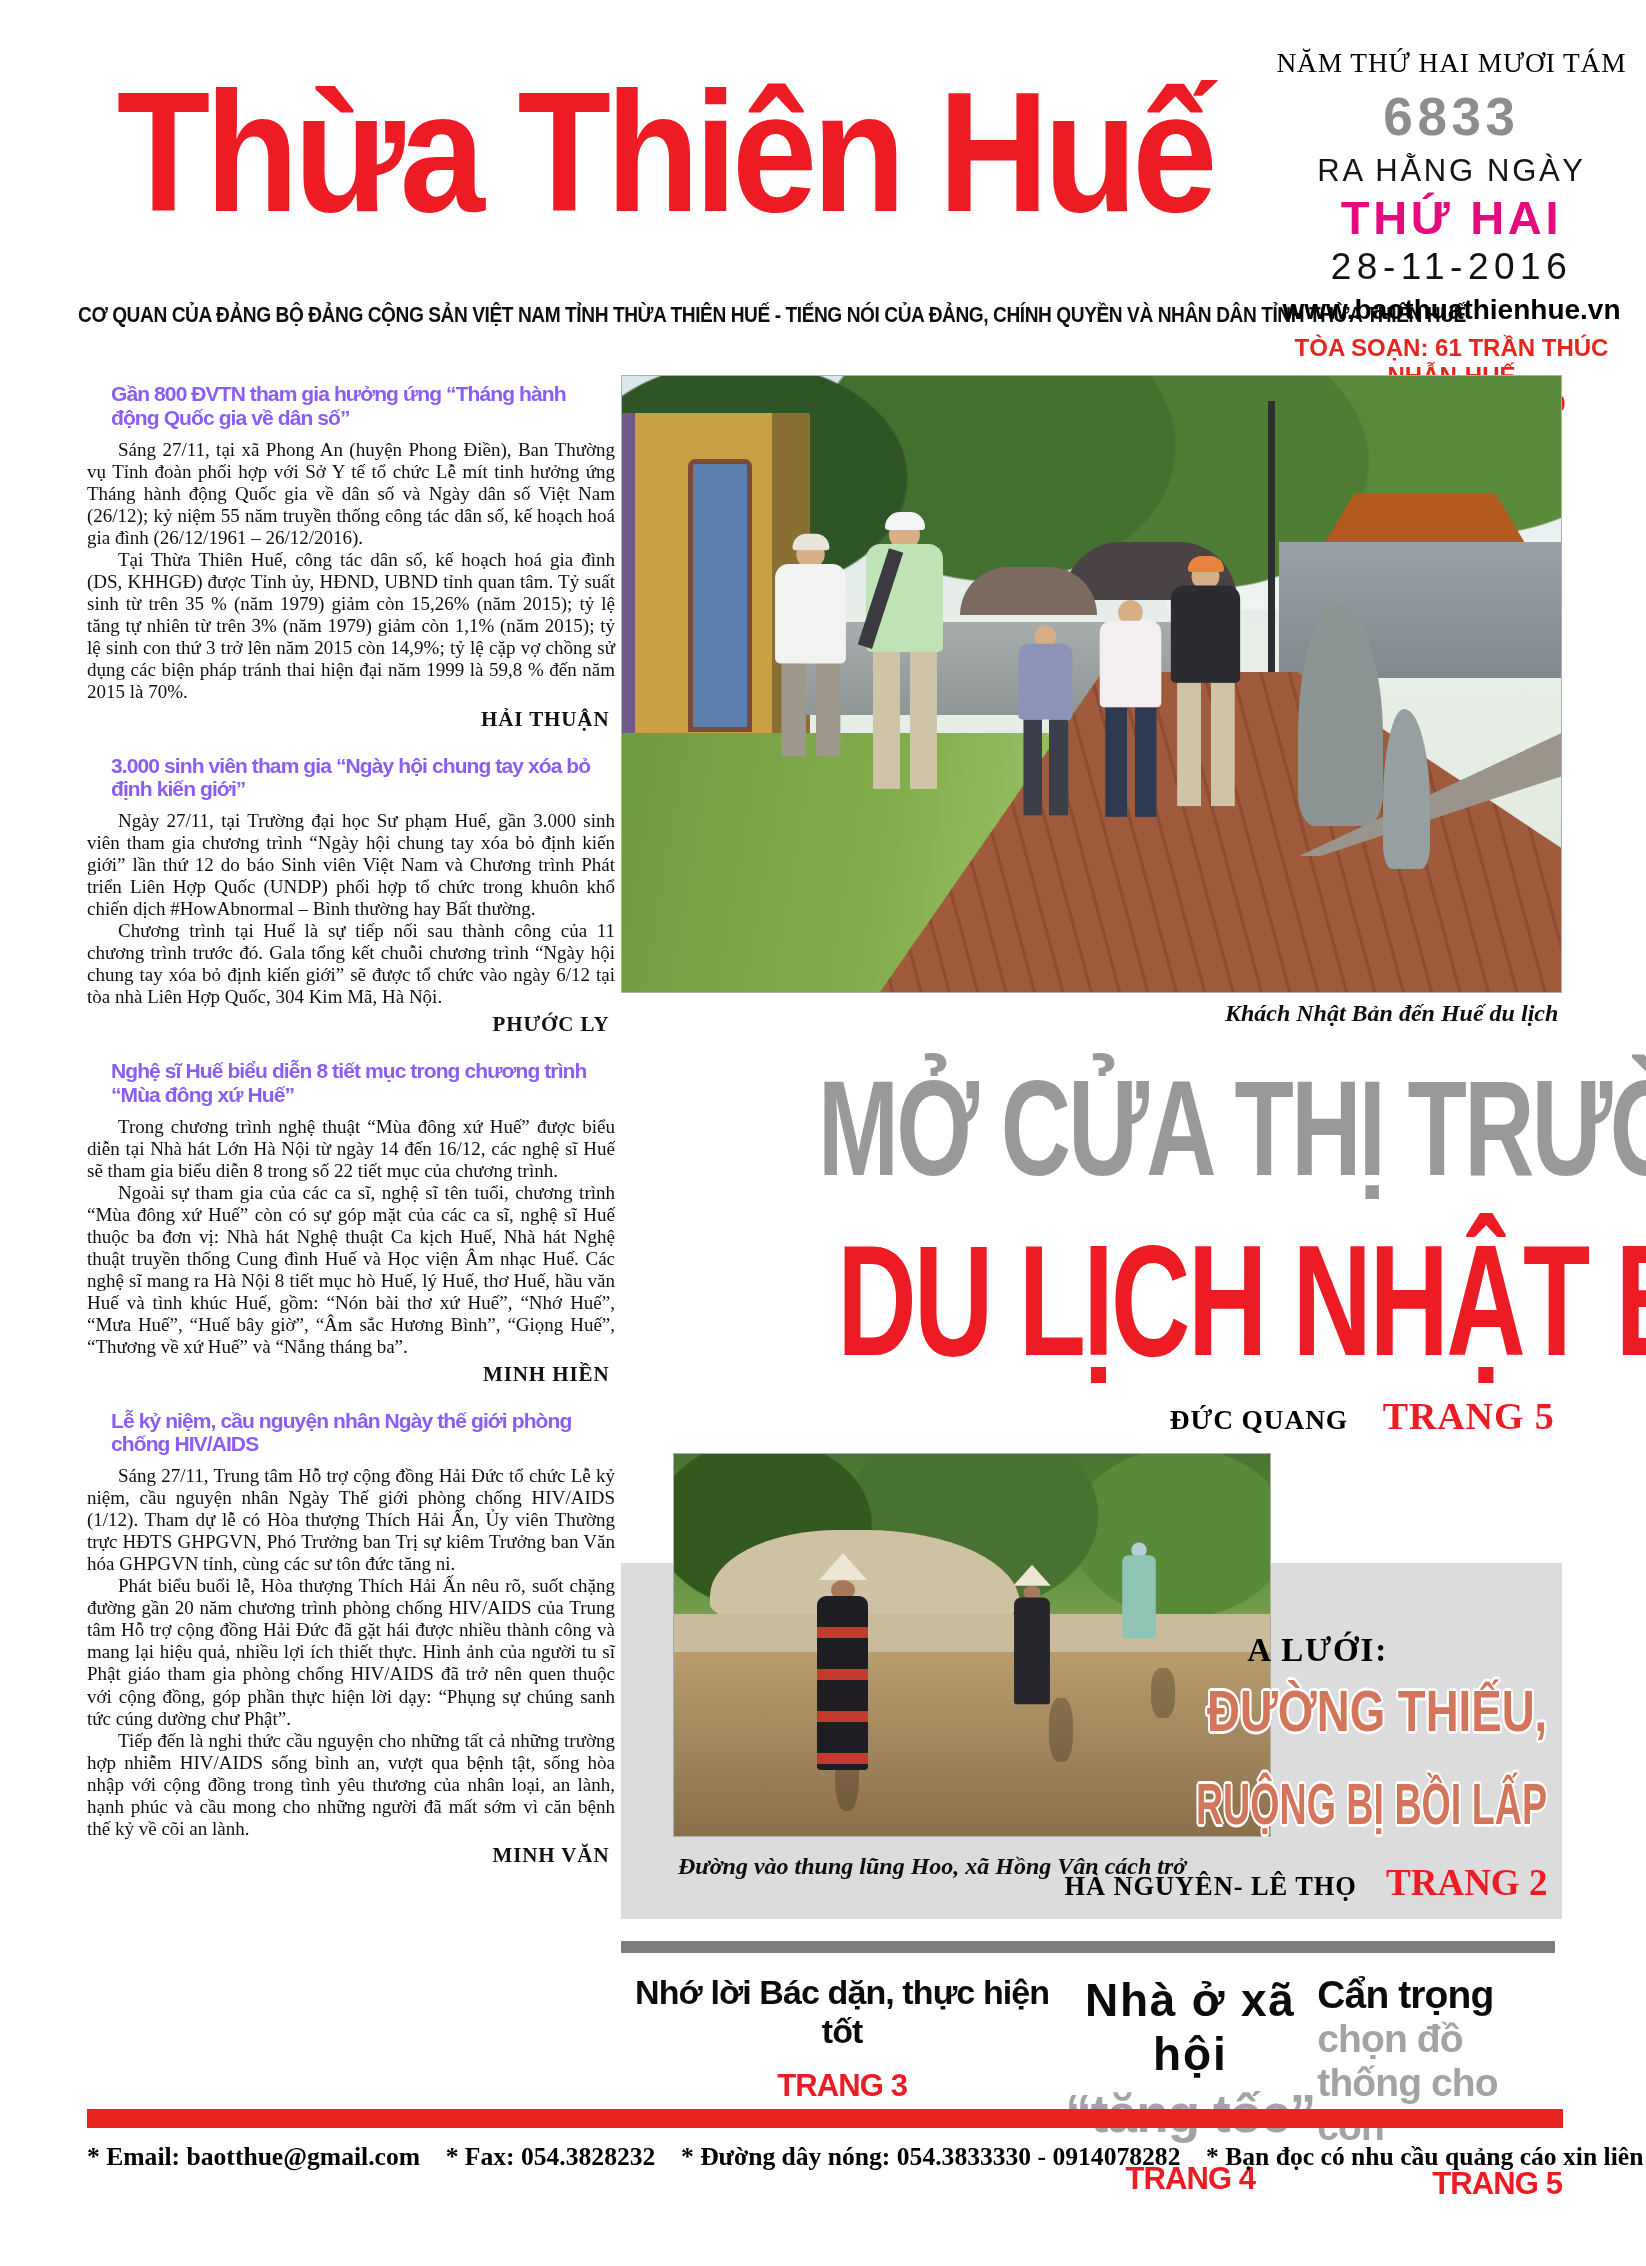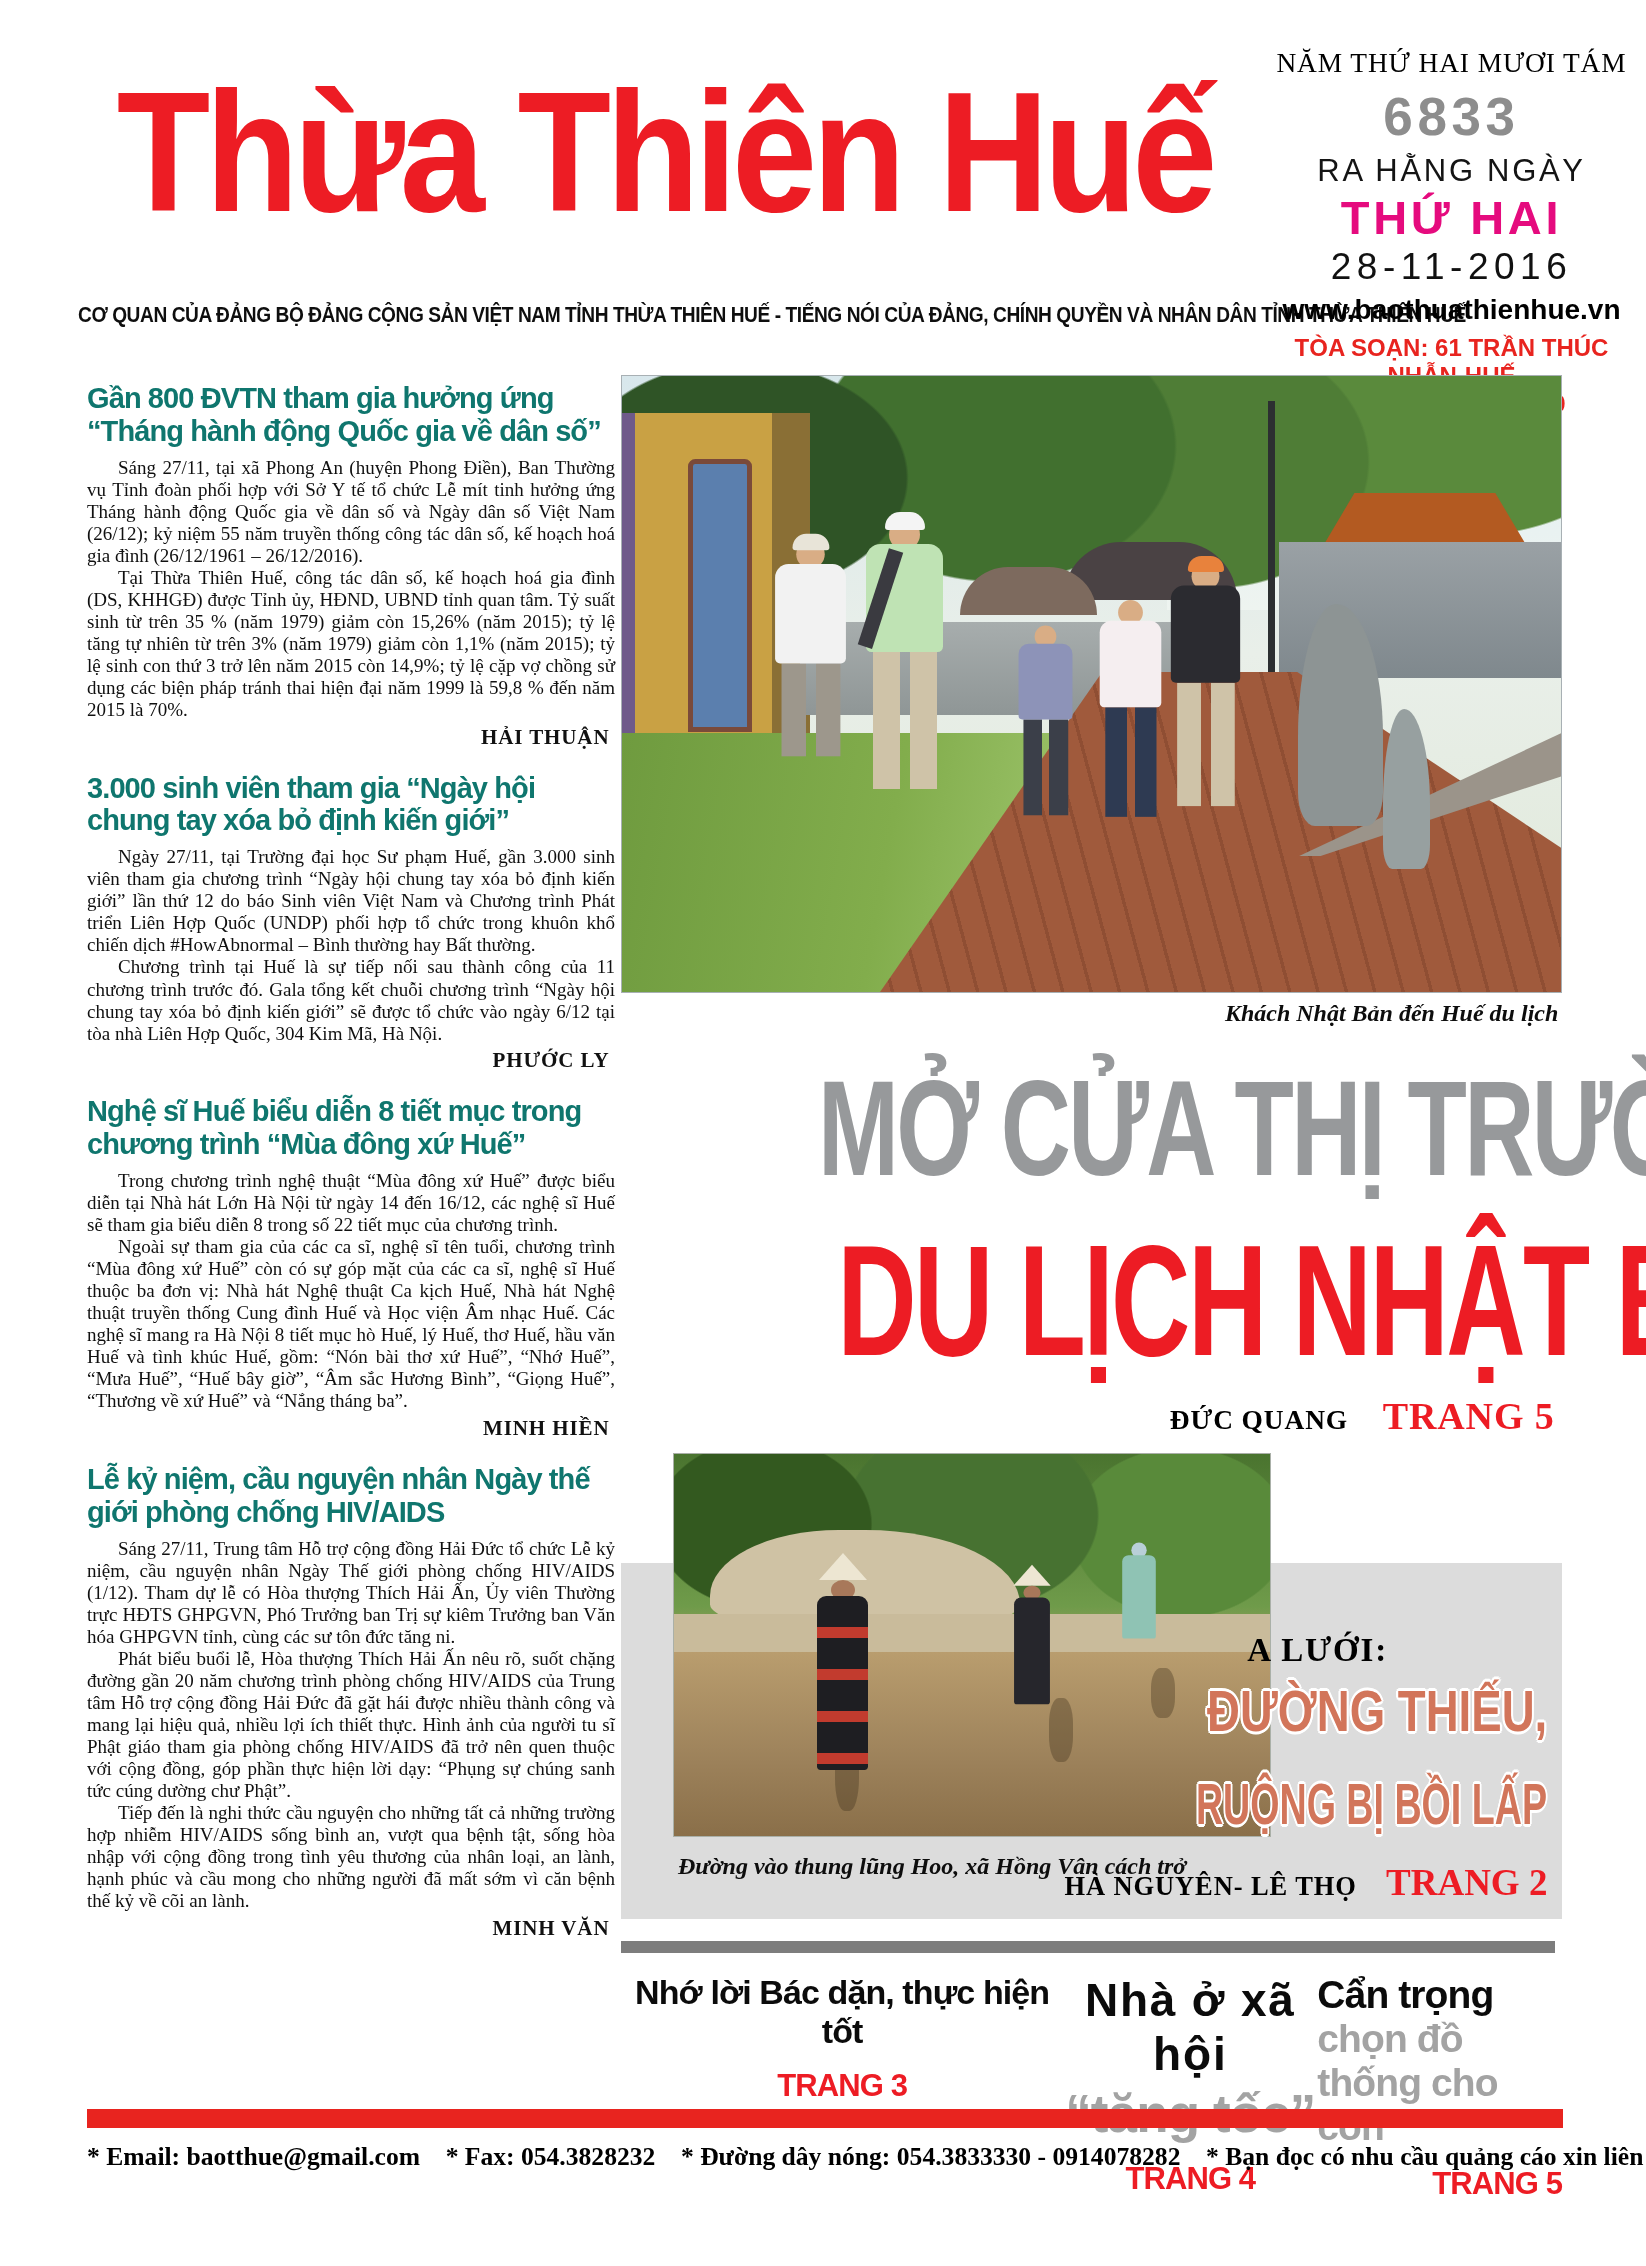--- a/index.html
+++ b/index.html
@@ -30,22 +30,22 @@
                 letter-spacing:5.5px; margin-top:0.9px; }
   .info-web   { font-family:"Liberation Sans", sans-serif; font-weight:bold; font-size:28px;
                 color:#000; margin-top:6.4px; }
   .info-addr, .info-phone { font-family:"Liberation Sans", sans-serif; font-weight:bold;
                 font-size:24px; color:#e8241f; }
   .info-addr { margin-top:8.2px; }
 
   
   .left-col { position:absolute; left:87px; top:382px; width:528px; }
   article { margin-bottom:22px; }
-  article h2 { font-family:"Liberation Sans", sans-serif; font-weight:bold; font-size:29px;
-               line-height:1.13; color:#0f766e; letter-spacing:-0.9px; margin-bottom:9.1px; }
+  article h2 { font-family:"Liberation Sans", sans-serif; font-weight:bold; font-size:21px;
+               line-height:1.13; color:#8b5cf6; letter-spacing:-0.9px; margin-bottom:9.1px;margin-left:24px; }
   article p { font-size:19px; line-height:1.16; text-align:justify; text-indent:31px; color:#101010; }
   article .byline { text-align:right; font-weight:bold; font-size:21px; letter-spacing:0.9px;
                     margin-top:3.7px; padding-right:5.5px; }
 
   
   .right-col { position:absolute; left:621px; top:375px; width:941px; }
 
   .photo-main { position:relative; width:941px; height:618px; overflow:hidden;
                 border:0.9px solid #a8b0b4; background:linear-gradient(#d8e7ec,#e9efe9 45%,#dfe8d8); }
   .ph-sky { position:absolute; right:0; top:0; width:42%; height:38%;

